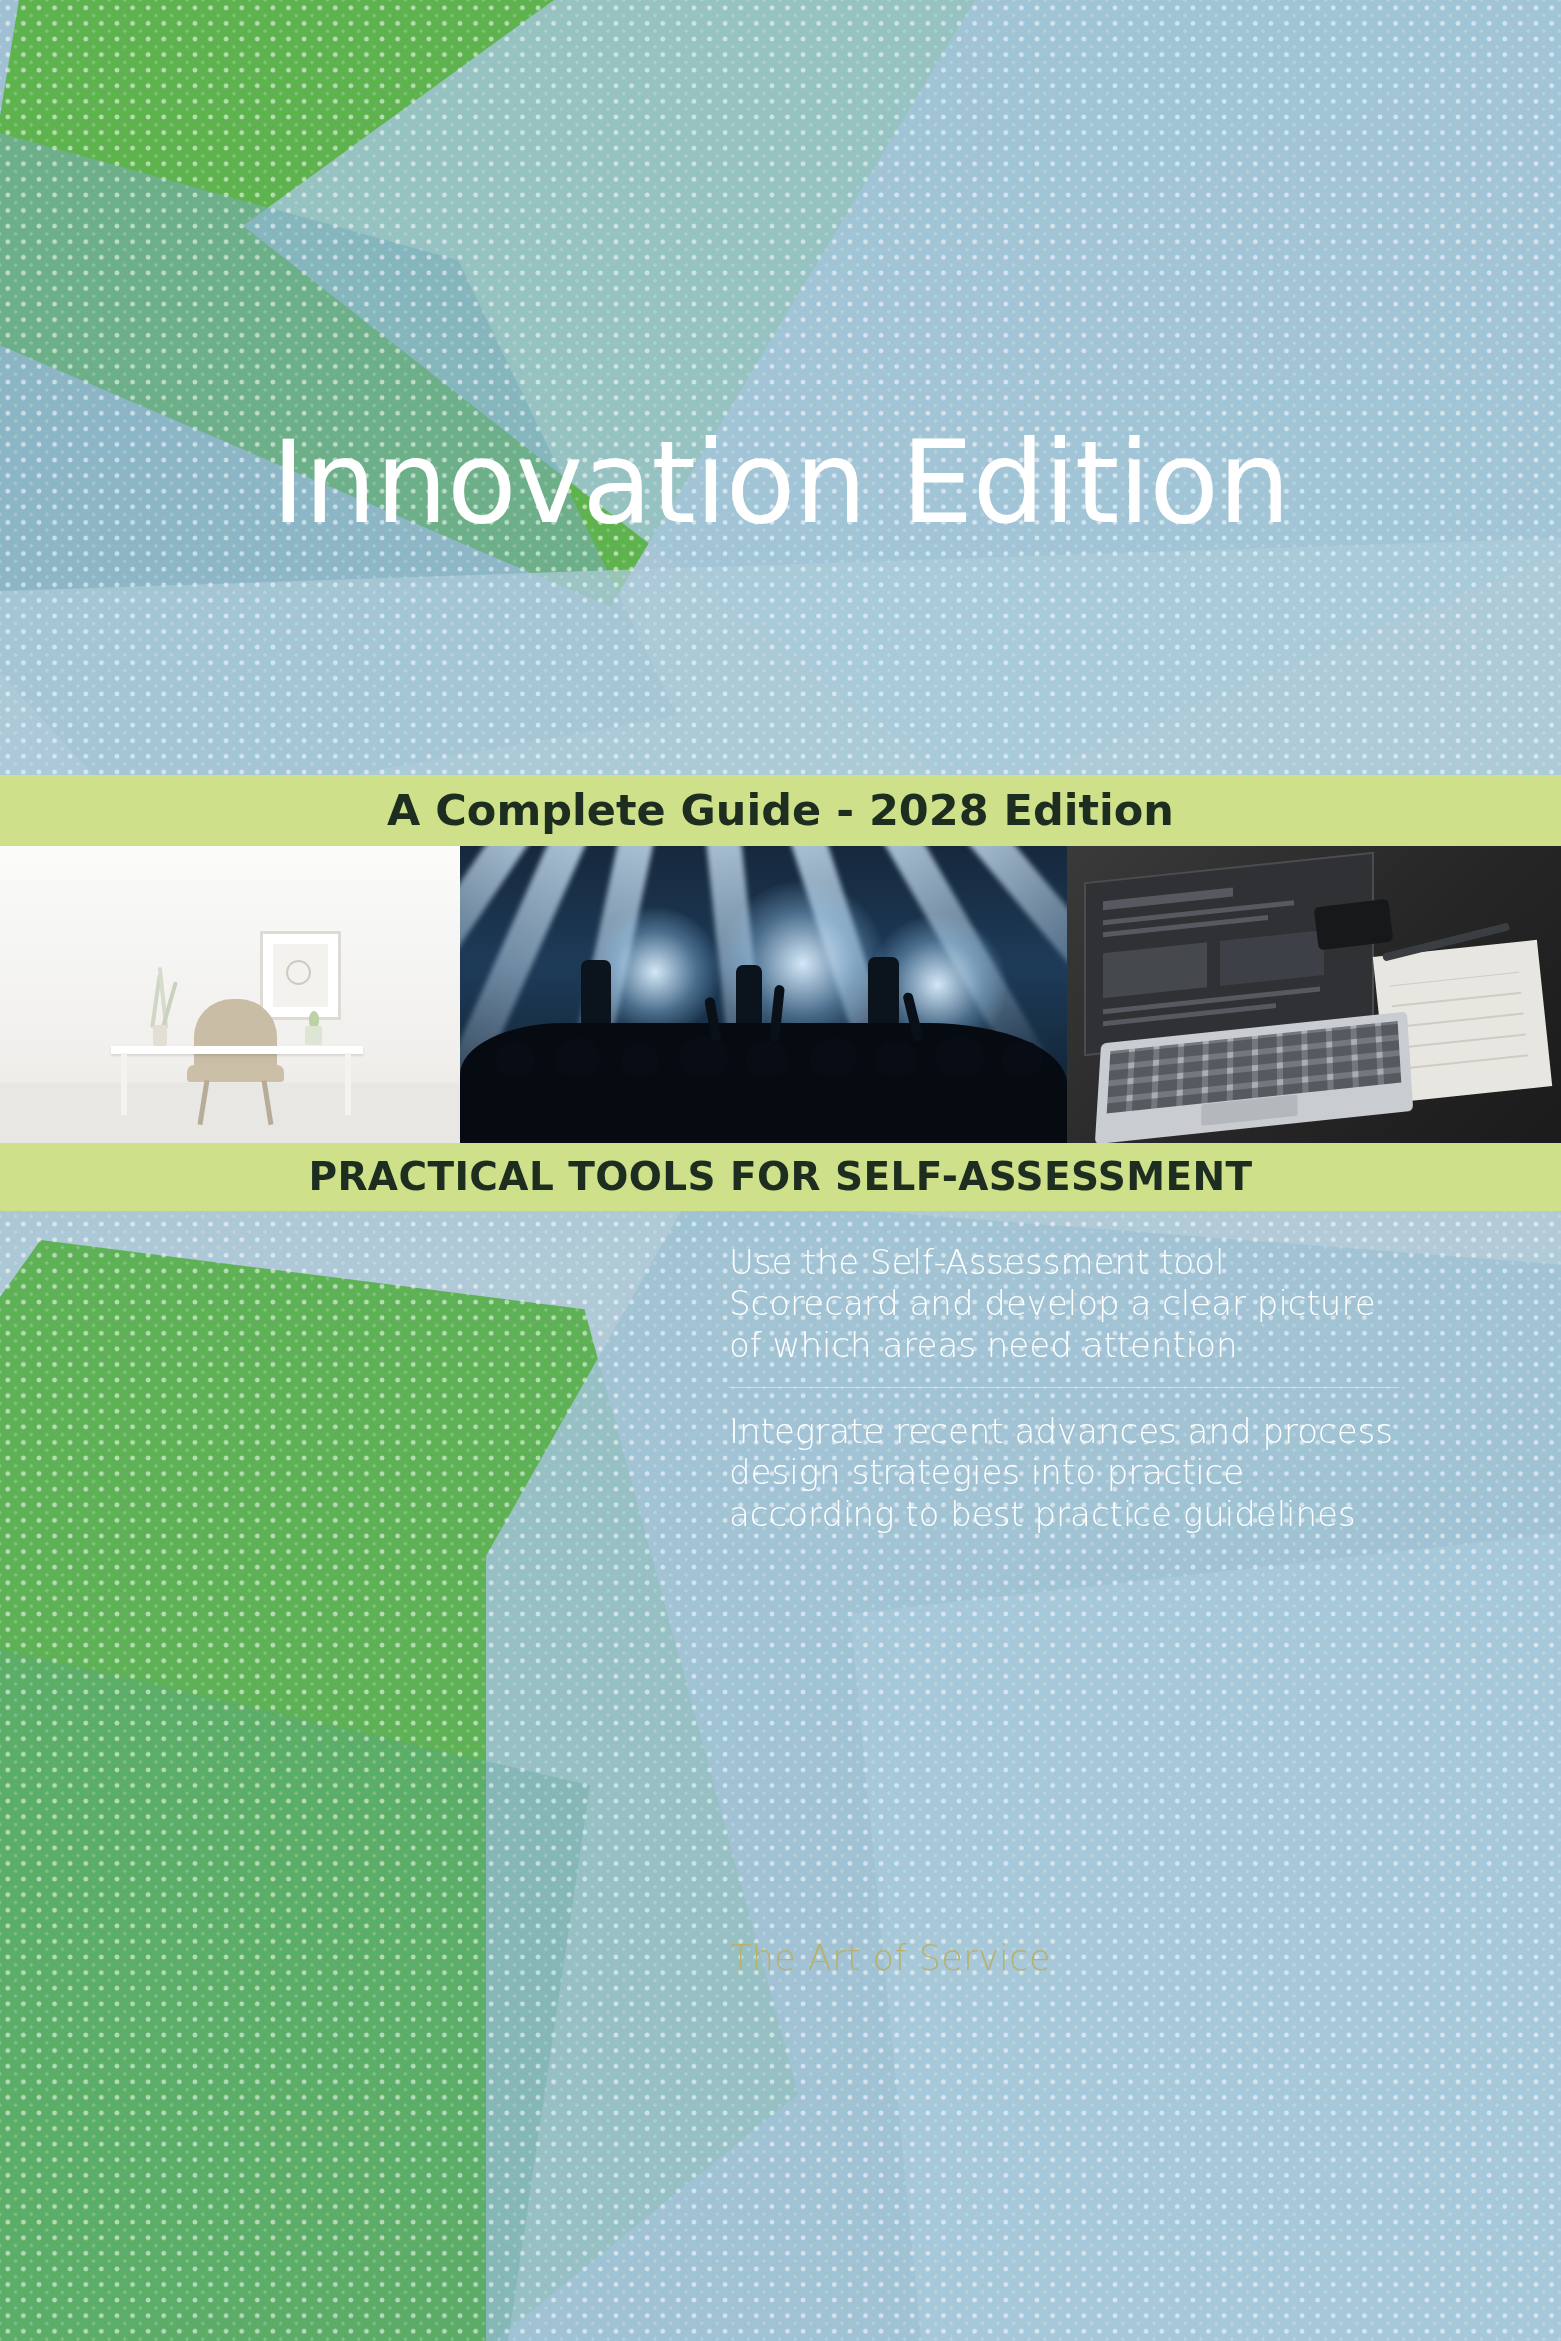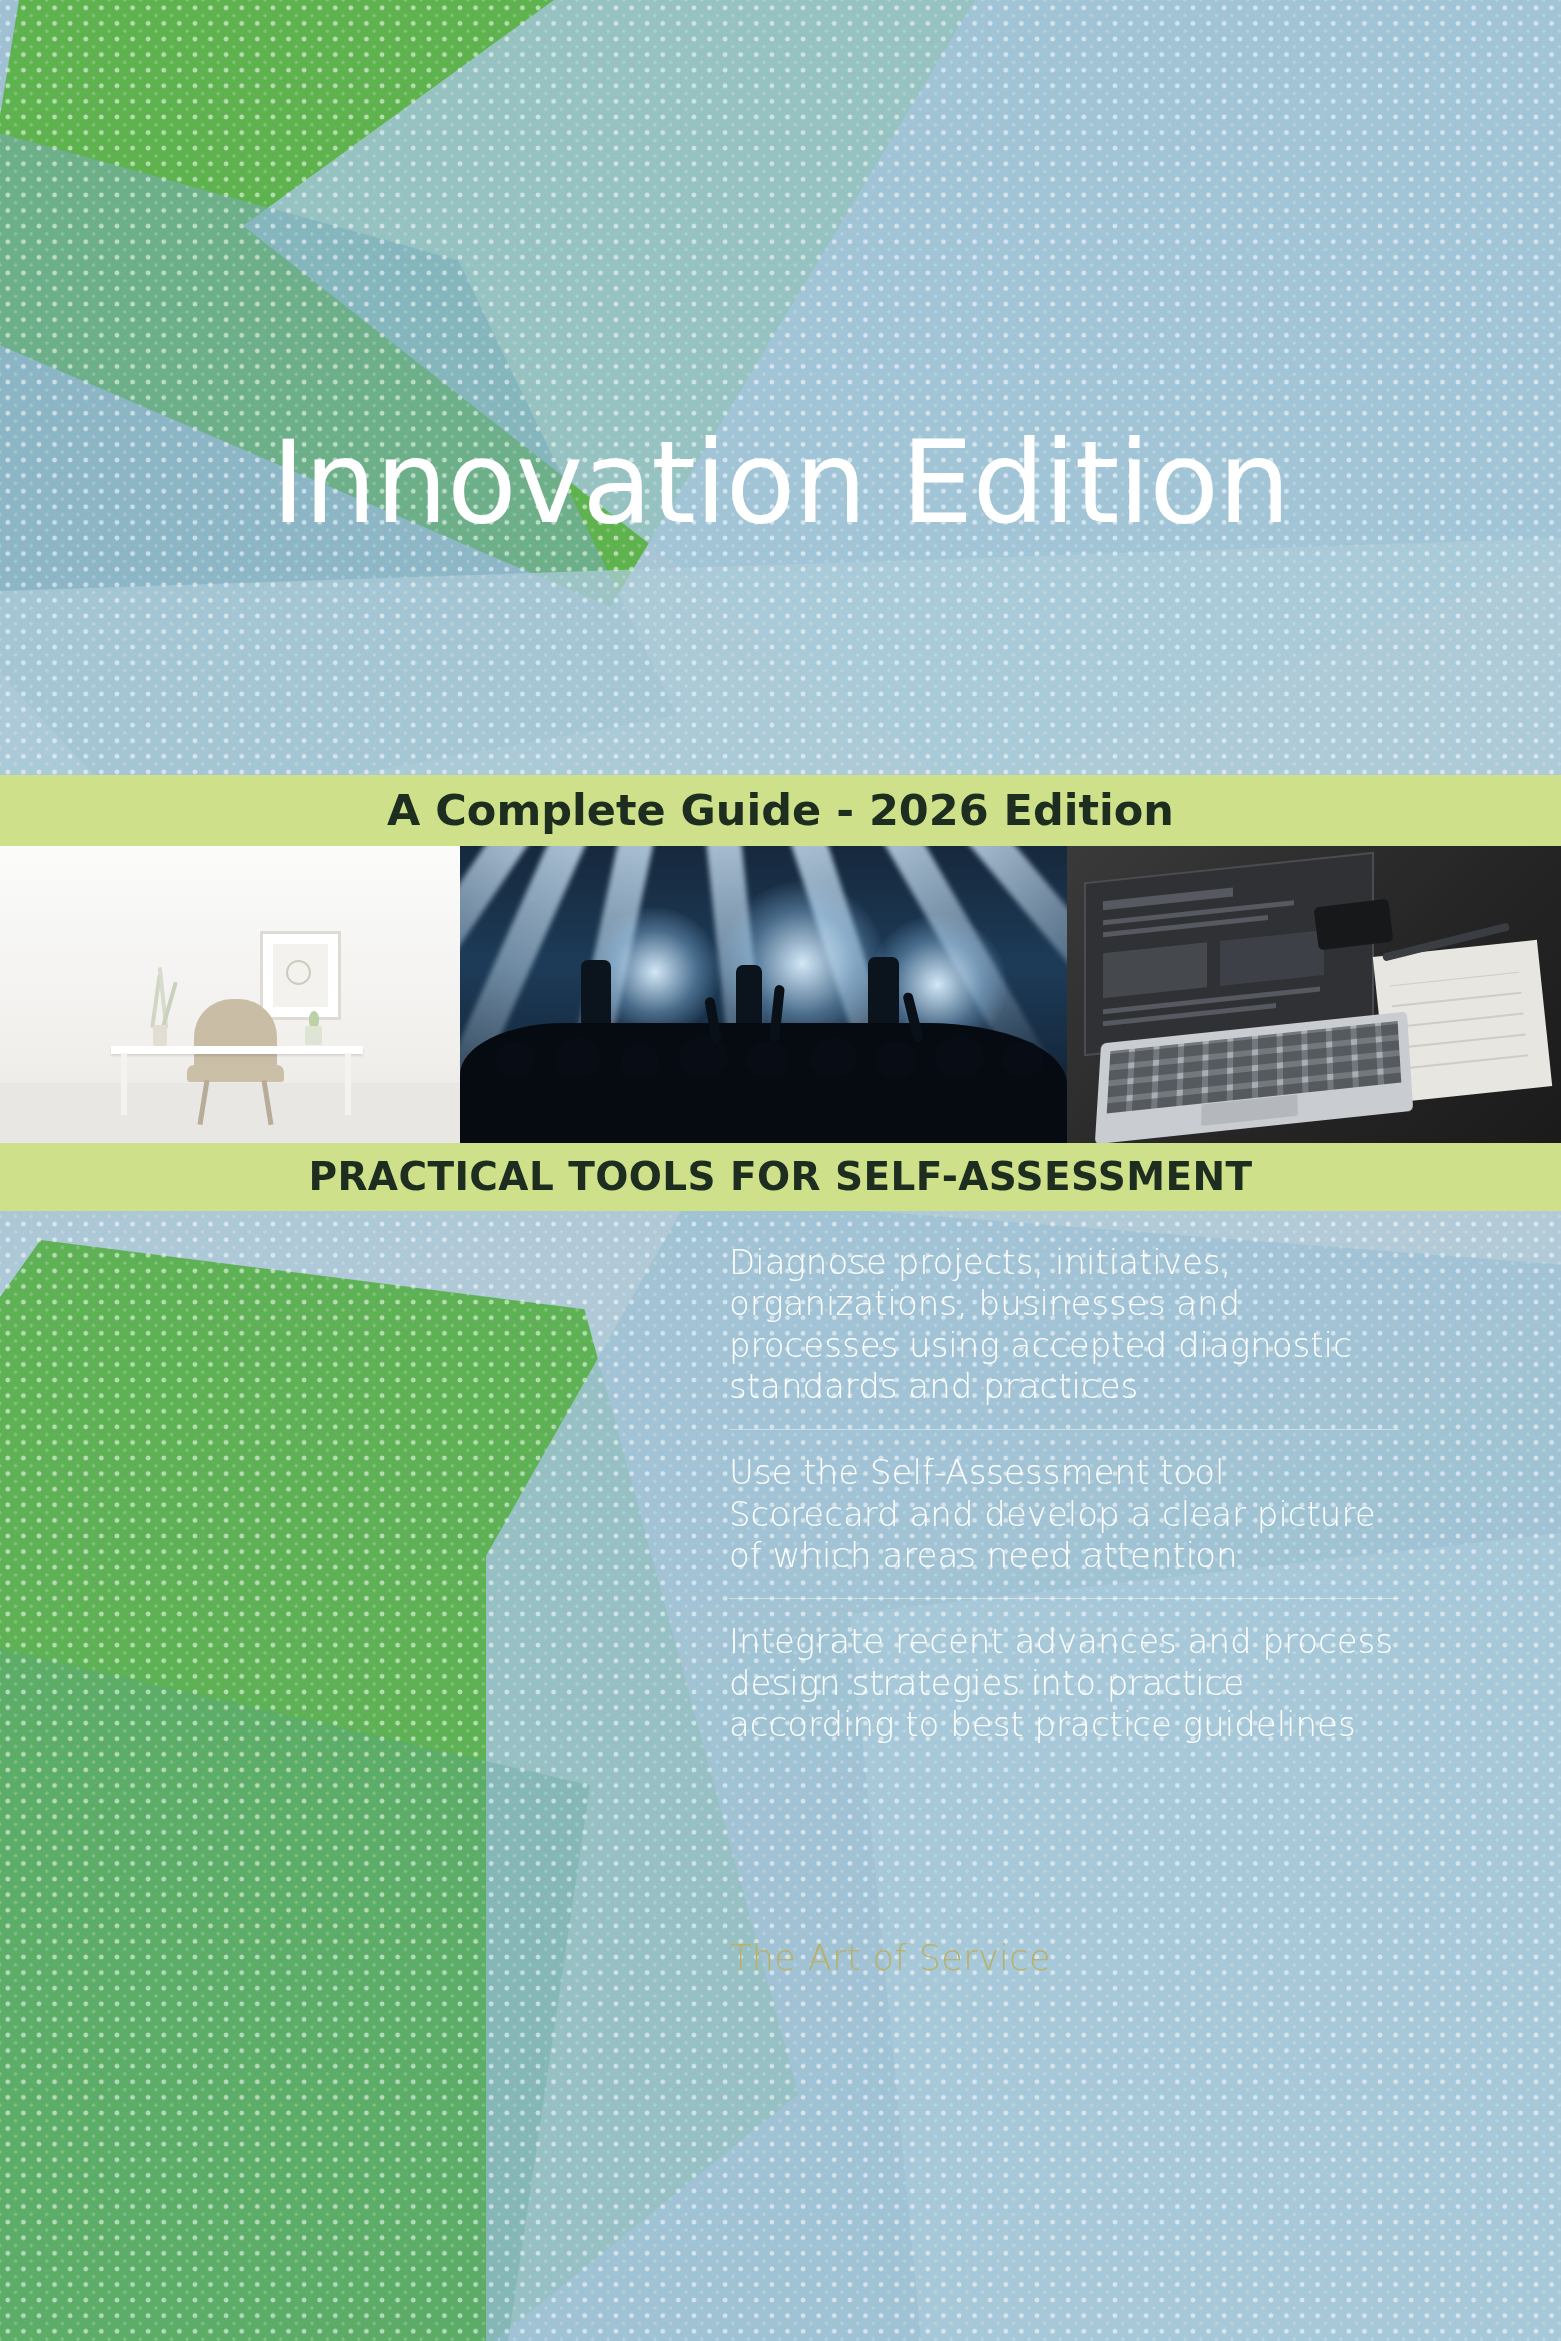--- a/index.html
+++ b/index.html
@@ -261,21 +261,21 @@
   <div class="shape shape-midband"></div>
   <div class="shape shape-green-bottomleft"></div>
   <div class="shape shape-blue-bottomright"></div>
   <div class="shape shape-blue-bottomright2"></div>
   <div class="shape shape-teal-lowerleft"></div>
   <div class="dots"></div>
   <div class="dots-2"></div>
 
   <h1 class="title">Innovation Edition</h1>
 
-  <div class="band band-subtitle">A Complete Guide - 2026 Edition</div>
+  <div class="band band-subtitle">A Complete Guide - 2028 Edition</div>
 
   <div class="photo-strip">
 
     <div class="photo photo-1">
       <div class="p1-wall"></div>
       <div class="p1-floor"></div>
       <div class="p1-frame">
           <div class="p1-frame-in"></div>
           <div class="p1-frame-mark"></div>
         </div>
@@ -348,21 +348,20 @@
           <div class="p3-keys"></div>
           <div class="p3-trackpad"></div>
         </div>
     </div>
 
   </div>
 
   <div class="band band-tagline">PRACTICAL TOOLS FOR SELF-ASSESSMENT</div>
 
   <div class="bullets">
-    <div class="bullet">Diagnose projects, initiatives, organizations, businesses and processes using accepted diagnostic standards and practices</div>
     <div class="bullet">Use the Self-Assessment tool Scorecard and develop a clear picture of which areas need attention</div>
     <div class="bullet">Integrate recent advances and process design strategies into practice according to best practice guidelines</div>
   </div>
 
   <div class="brand">The Art of Service</div>
 
 </div>
 
 
 </body></html>

